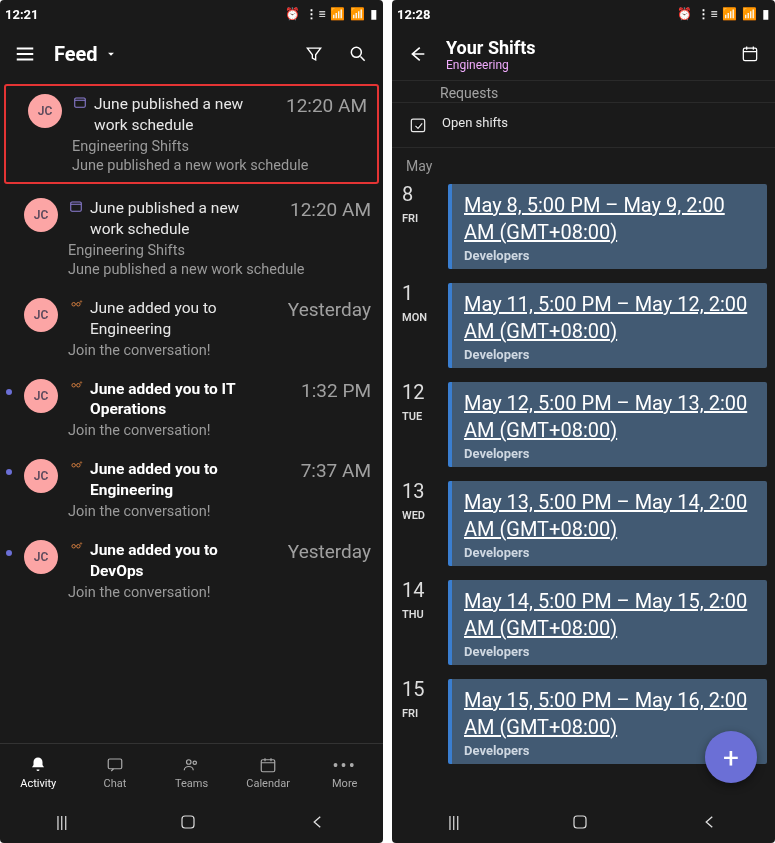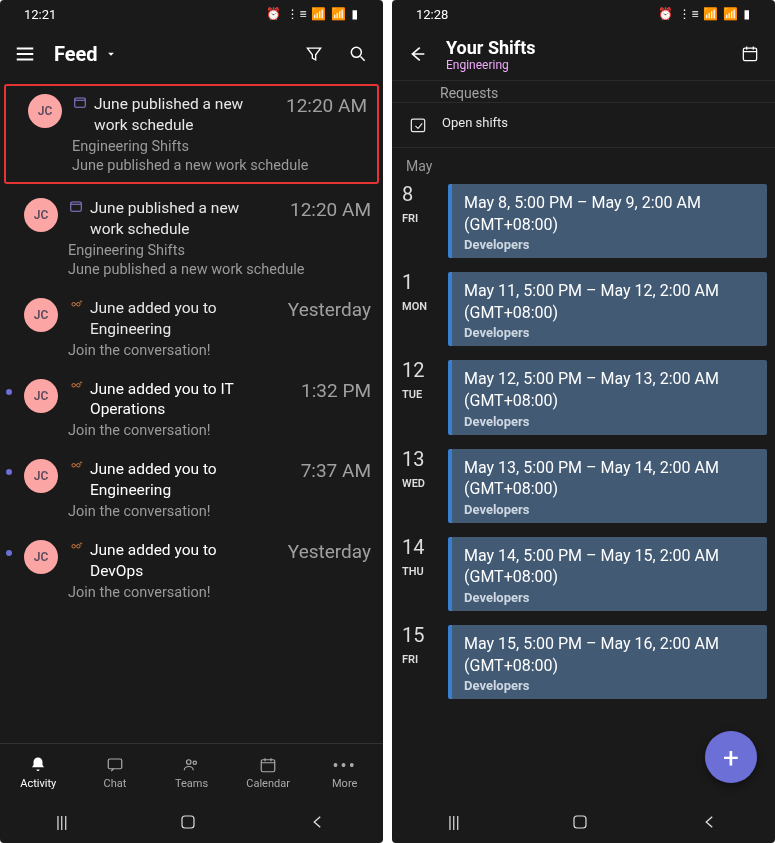--- a/index.html
+++ b/index.html
@@ -1,60 +1,60 @@
 <!DOCTYPE html>
 <html><head>
 <meta charset="utf-8">
 <style>
   * { box-sizing: border-box; margin: 0; padding: 0; }
   html, body { width: 775px; height: 843px; background: #fff; font-family: -apple-system, "Segoe UI", Roboto, Arial, sans-serif; }
   .canvas { display: flex; gap: 9px; padding: 0; }
   .phone { width: 383px; height: 843px; background: #1a1a1a; display: flex; flex-direction: column; position: relative; border-radius: 4px; overflow: hidden; }
   
-  .statusbar { height: 28px; display: flex; justify-content: space-between; align-items: center; padding: 0 24px; color: #fff; font-size: 13px; font-weight: 400; }
+  .statusbar { height: 28px; display: flex; justify-content: space-between; align-items: center; padding: 0 5px; color: #fff; font-size: 13px; font-weight: 700; }
   .statusbar .icons { display: flex; gap: 4px; align-items: center; font-size: 12px; letter-spacing: 1px; }
   
   .header { height: 52px; display: flex; align-items: center; padding: 0 10px; color: #fff; gap: 14px; }
   .header .title { font-size: 20px; font-weight: 700; flex: 1; display: flex; align-items: center; gap: 6px; }
   .header.sub .titleblock { flex: 1; display: flex; flex-direction: column; }
   .header.sub .titleblock .l1 { font-size: 18px; font-weight: 700; }
   .header.sub .titleblock .l2 { font-size: 12px; color: #f0abfc; }
   .iconbtn { width: 30px; height: 30px; display: inline-flex; align-items: center; justify-content: center; color: #fff; }
   
   .feed { flex: 1; overflow: hidden; }
   .feed-item { display: flex; padding: 10px 12px 10px 6px; gap: 10px; }
   .feed-item.hilite { border: 2px solid #e43434; border-radius: 3px; margin: 4px; padding: 8px 10px 8px 4px; }
   .dotcol { width: 8px; display: flex; align-items: flex-start; padding-top: 10px; }
   .dot { width: 6px; height: 6px; border-radius: 50%; background: #6b6fd6; }
   .avatar { width: 34px; height: 34px; border-radius: 50%; background: #fca5a5; color: #5c4a5c; font-size: 12px; font-weight: 600; display: flex; align-items: center; justify-content: center; flex-shrink: 0; }
   .feed-body { flex: 1; min-width: 0; }
   .feed-titleline { display: flex; align-items: flex-start; gap: 6px; }
   .feed-icon { width: 16px; height: 16px; flex-shrink: 0; color: #8e7fd6; display: inline-flex; align-items: center; justify-content: center; font-size: 11px; }
   .feed-title { color: #e8e8e8; font-size: 15.5px; line-height: 1.35; flex: 1; }
-  .feed-title.bold { font-weight: 400; color: #fff; }
+  .feed-title.bold { font-weight: 700; color: #fff; }
   .feed-time { color: #a0a0a0; font-size: 19px; white-space: nowrap; margin-left: 14px; }
   .feed-sub { color: #9a9a9a; font-size: 14.5px; margin-top: 2px; }
   
   .bottomnav { height: 58px; display: flex; border-top: 1px solid #333; background: #1a1a1a; }
   .navitem { flex: 1; display: flex; flex-direction: column; align-items: center; justify-content: center; gap: 2px; color: #aaa; font-size: 11px; }
   .navitem.active { color: #fff; }
   .navicon { font-size: 18px; height: 20px; display: flex; align-items: center; }
   
   .androidnav { height: 42px; display: flex; align-items: center; justify-content: space-around; color: #ddd; }
   
   .row-btn { display: flex; gap: 14px; padding: 12px 16px; color: #e8e8e8; font-size: 13px; border-top: 1px solid #2a2a2a; border-bottom: 1px solid #2a2a2a; }
   .row-btn.partial { color: #a3a3a3; padding-top: 4px; height: 22px; align-items: flex-start; font-size: 14px; overflow: hidden; border-bottom: none; }
   .month-hdr { color: #999; font-size: 14px; padding: 10px 14px 6px; }
   .shift-list { flex: 1; overflow: hidden; padding-right: 8px; }
   .shift-row { display: flex; gap: 10px; padding: 4px 0 4px 10px; }
   .datecol { width: 36px; display: flex; flex-direction: column; color: #ddd; }
   .daynum { font-size: 20px; font-weight: 400; line-height: 1; }
   .daywk { font-size: 11px; font-weight: 600; margin-top: 8px; }
   .shift-card { flex: 1; background: #425a73; border-left: 4px solid #3a7ed0; border-radius: 2px; padding: 8px 12px 6px; color: #fff; margin-bottom: 6px; }
-  .shift-time { font-size: 16px; line-height: 1.35; }
+  .shift-time { font-size: 20px; line-height: 1.35; text-decoration: underline; }
   .shift-group { font-size: 13px; color: #cfd8e2; margin-top: 2px; font-weight: bold; }
   .fab { position: absolute; right: 18px; bottom: 60px; width: 52px; height: 52px; border-radius: 50%; background: #6b6fd6; color: #fff; display: flex; align-items: center; justify-content: center; font-size: 28px; box-shadow: 0 3px 8px rgba(0,0,0,.4); }
   svg { display: block; }
 </style>
 </head>
 <body>
 
 <div class="canvas">
 
   <div class="phone">

